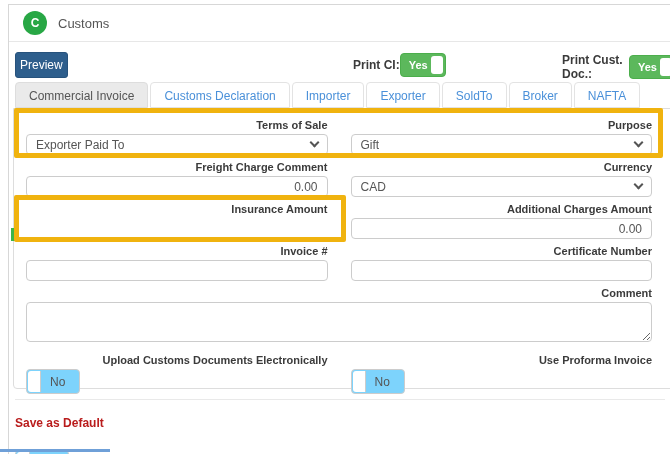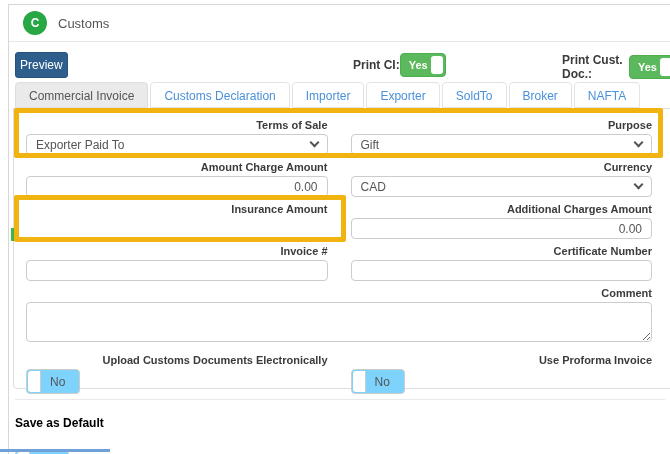--- a/index.html
+++ b/index.html
@@ -94,21 +94,21 @@
   .hl-box {
     position: absolute; border: 5px solid #f0b30f; border-radius: 2px;
     pointer-events: none; z-index: 6; background: transparent;
   }
   .hl-1 { left: 5px; top: 66px; width: 649px; height: 50px; }
   .hl-2 { left: 5px; top: 153px; width: 332px; height: 47px; }
   .hl-mark { position: absolute; left: 2px; top: 186px; width: 5px; height: 13px; background: #3cb54a; z-index: 5; }
 
   .divider { position: absolute; left: 6px; top: 357px; width: 650px; border-top: 1px solid #e9e9e9; }
   .save-group { position: absolute; left: 6px; top: 374px; }
-  .save-label { font-size: 12px; font-weight: bold; color: #000000; margin-bottom: 20px; display: block; }
+  .save-label { font-size: 12px; font-weight: bold; color: #b91c1c; margin-bottom: 20px; display: block; }
 
   .bottom-blue-line { position: absolute; left: 0; top: 449px; width: 110px; height: 3px; background: #6fa0d8; z-index: 10; }
 </style>
 </head>
 <body>
 
 <div class="card">
 
   <div class="card-header">
     <div class="badge">C</div>
@@ -158,21 +158,21 @@
 
         <div class="fg">
           <label class="fg-label">Purpose</label>
           <div class="control selectbox">
             <span>Gift</span>
             <span class="chev"></span>
           </div>
         </div>
 
         <div class="fg">
-          <label class="fg-label">Amount Charge Amount</label>
+          <label class="fg-label">Freight Charge Comment</label>
           <input class="control num" value="0.00" style="">
         </div>
 
         <div class="fg">
           <label class="fg-label">Currency</label>
           <div class="control selectbox">
             <span>CAD</span>
             <span class="chev"></span>
           </div>
         </div>

